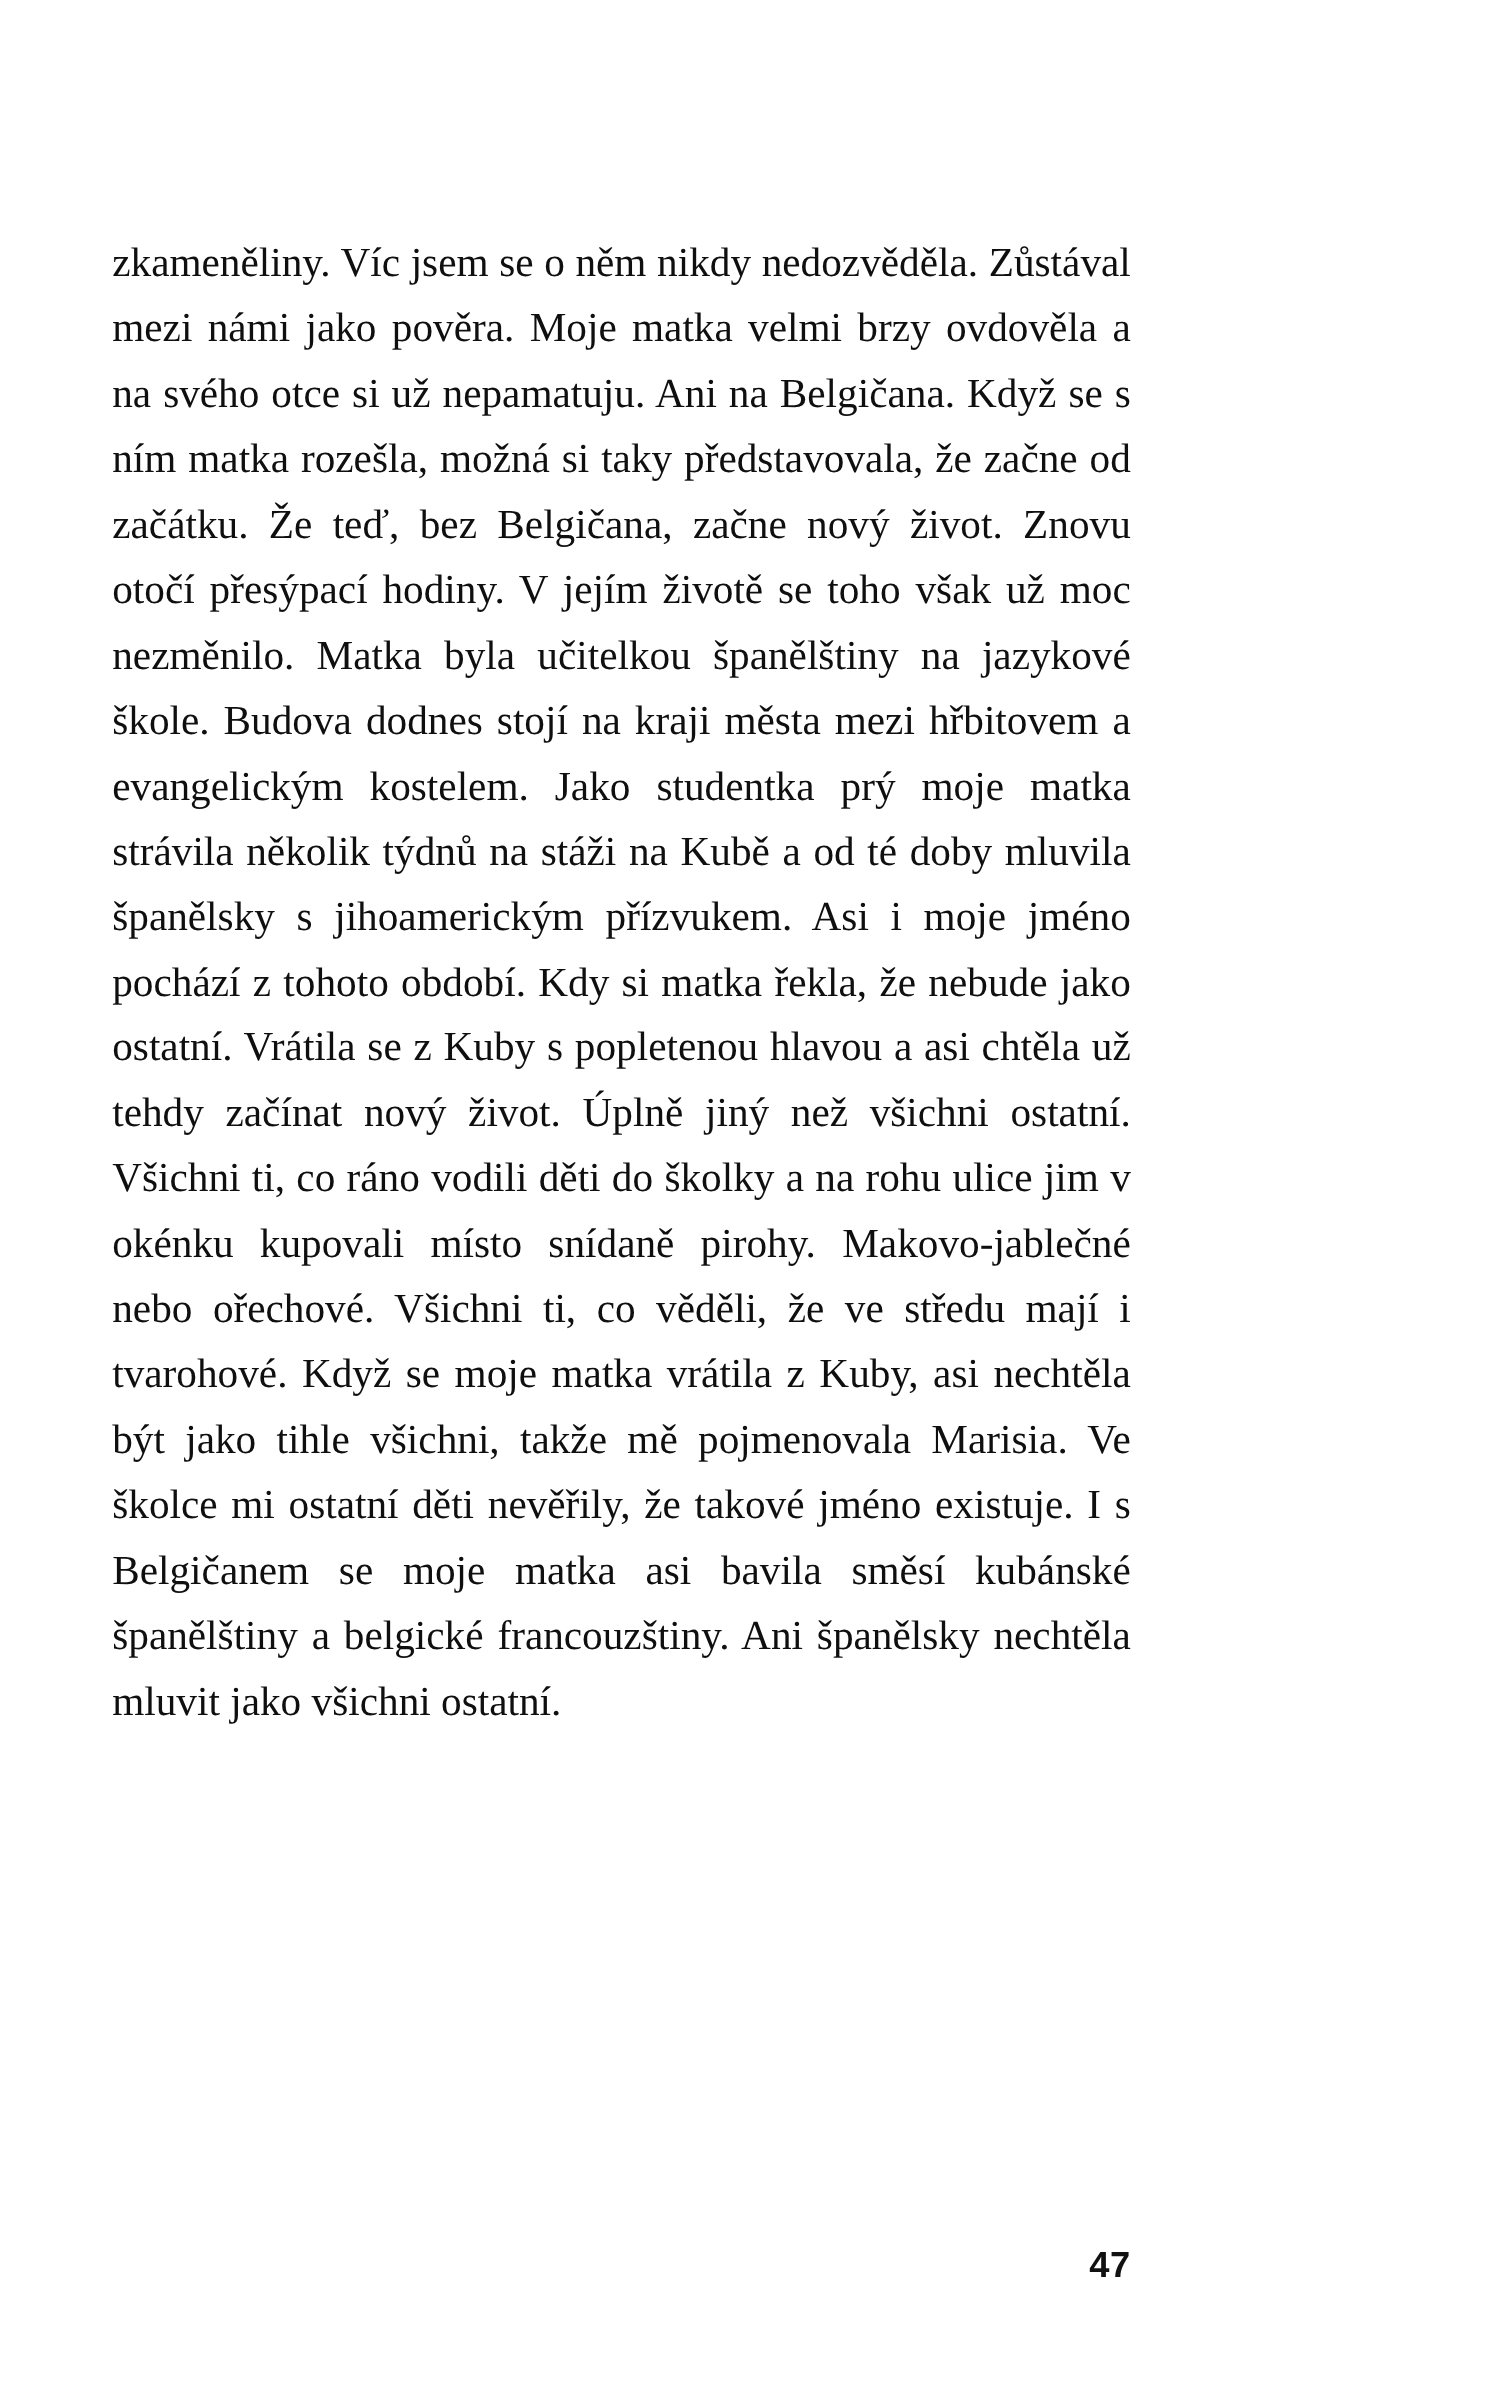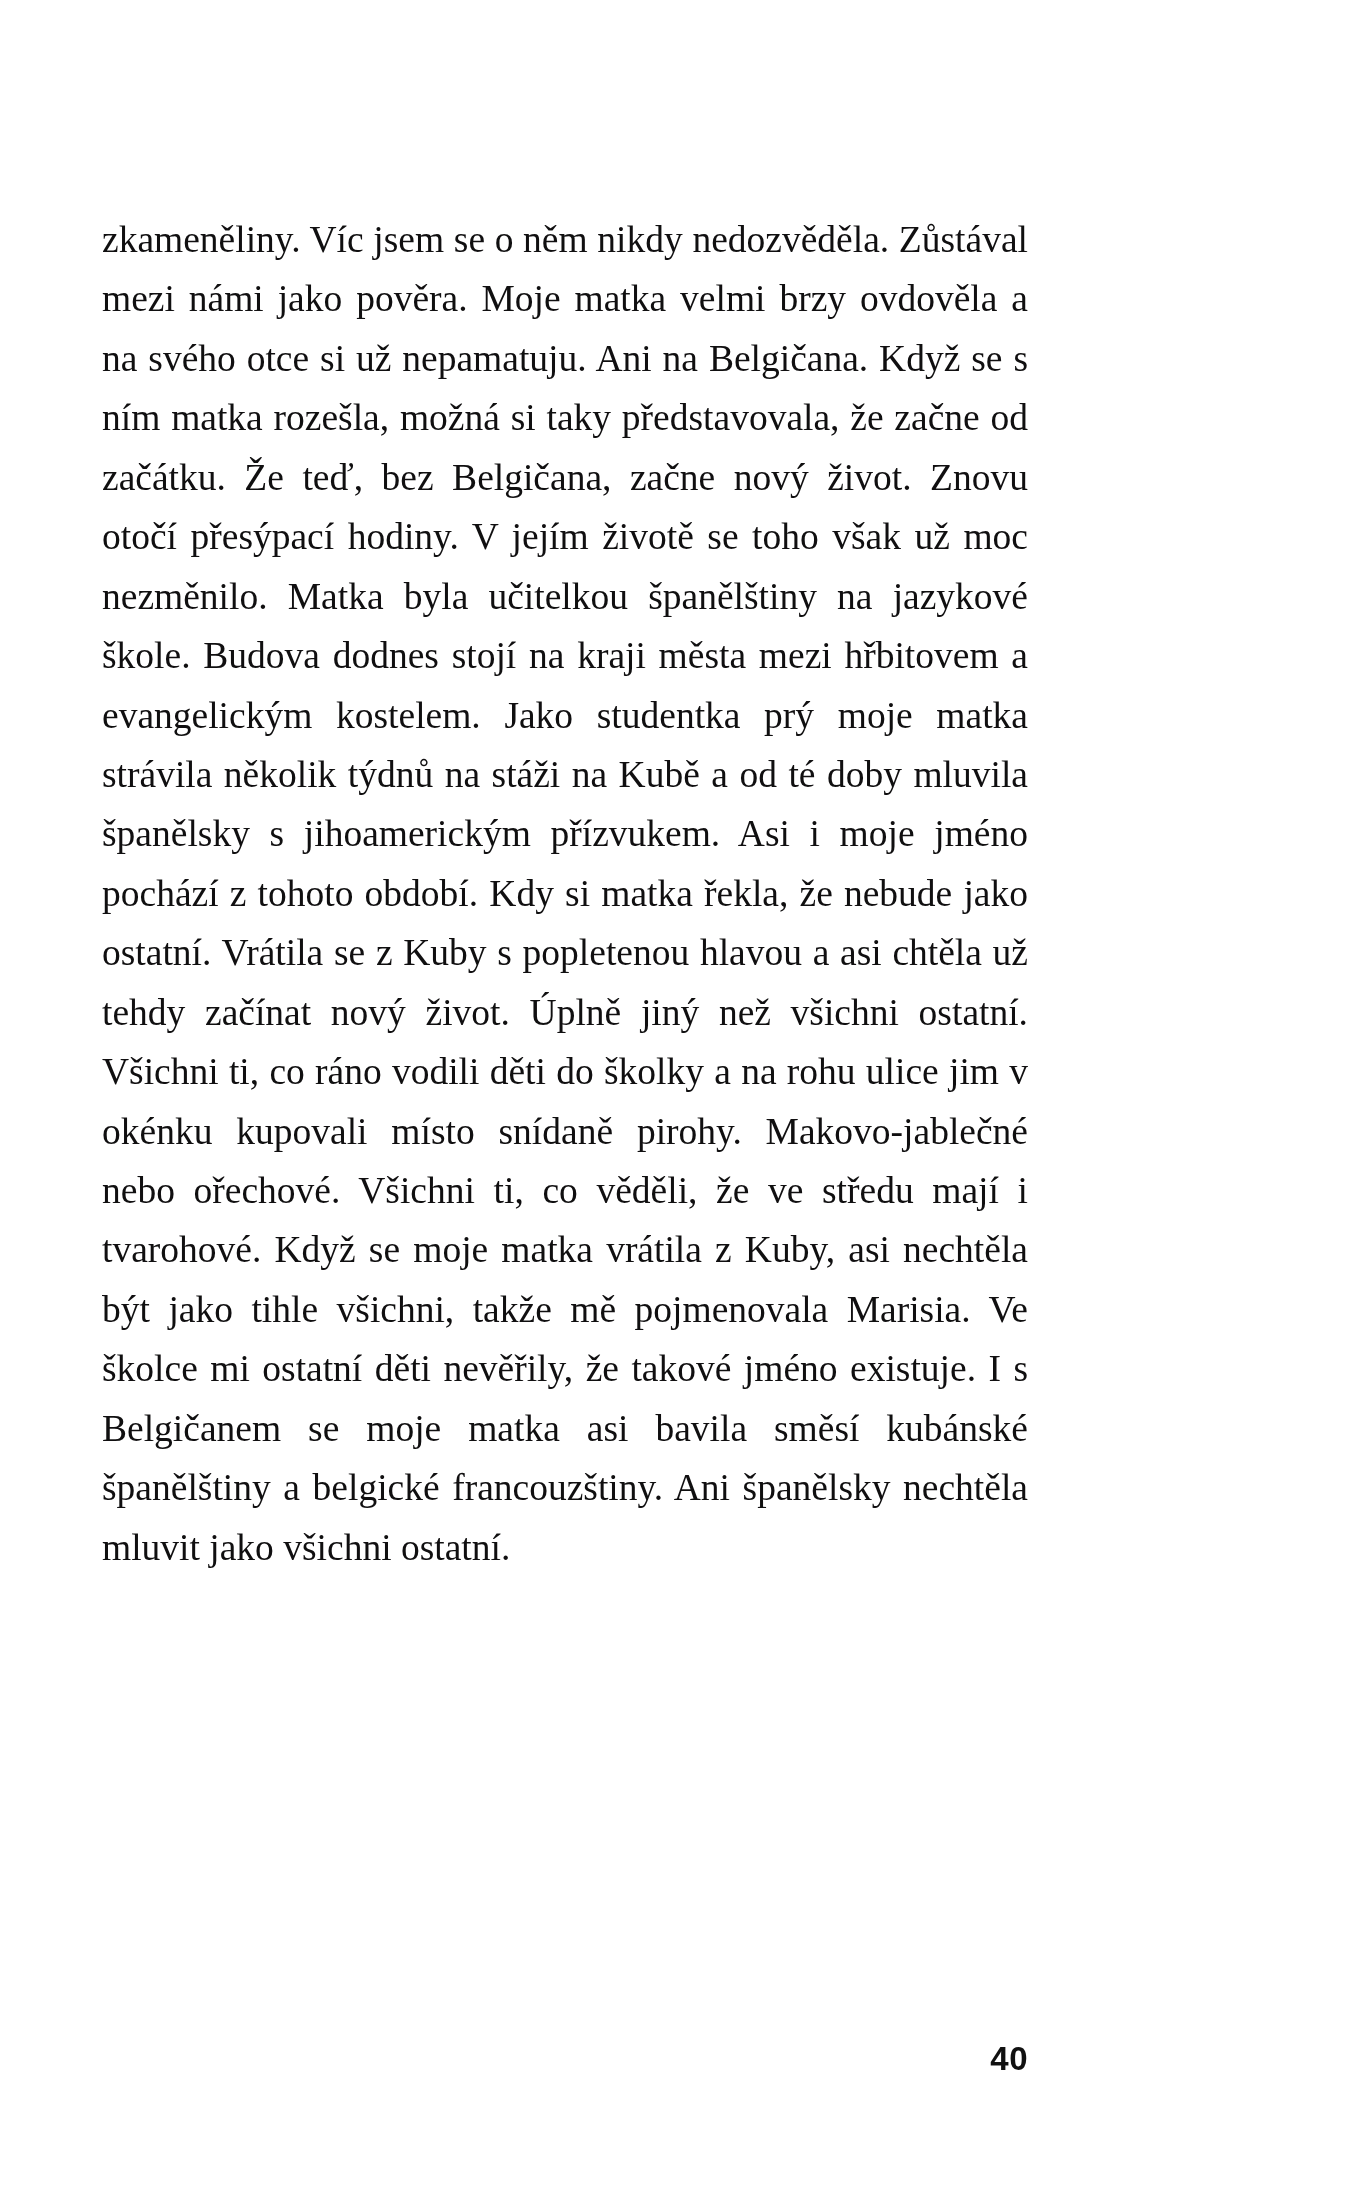--- a/index.html
+++ b/index.html
@@ -48,14 +48,14 @@
     letter-spacing: 0.5px;
   }
 </style>
 </head>
 <body>
 
 <div class="page">
   <div class="body-text">
     <p>zkameněliny. Víc jsem se o něm nikdy nedozvěděla. Zůstával mezi námi jako pověra. Moje matka velmi brzy ovdověla a na svého otce si už nepamatuju. Ani na Belgičana. Když se s ním matka rozešla, možná si taky představovala, že začne od začátku. Že teď, bez Belgičana, začne nový život. Znovu otočí přesýpací hodiny. V jejím životě se toho však už moc nezměnilo. Matka byla učitelkou španělštiny na jazykové škole. Budova dodnes stojí na kraji města mezi hřbitovem a evangelickým kostelem. Jako studentka prý moje matka strávila několik týdnů na stáži na Kubě a od té doby mluvila španělsky s jihoamerickým přízvukem. Asi i moje jméno pochází z tohoto období. Kdy si matka řekla, že nebude jako ostatní. Vrátila se z Kuby s popletenou hlavou a asi chtěla už tehdy začínat nový život. Úplně jiný než všichni ostatní. Všichni ti, co ráno vodili děti do školky a na rohu ulice jim v okénku kupovali místo snídaně pirohy. Makovo-jablečné nebo ořechové. Všichni ti, co věděli, že ve středu mají i tvarohové. Když se moje matka vrátila z Kuby, asi nechtěla být jako tihle všichni, takže mě pojmenovala Marisia. Ve školce mi ostatní děti nevěřily, že takové jméno existuje. I s Belgičanem se moje matka asi bavila směsí kubánské španělštiny a belgické francouzštiny. Ani španělsky nechtěla mluvit jako všichni ostatní.</p>
   </div>
-  <div class="page-number">40</div>
+  <div class="page-number">47</div>
 </div>
 
 </body></html>

